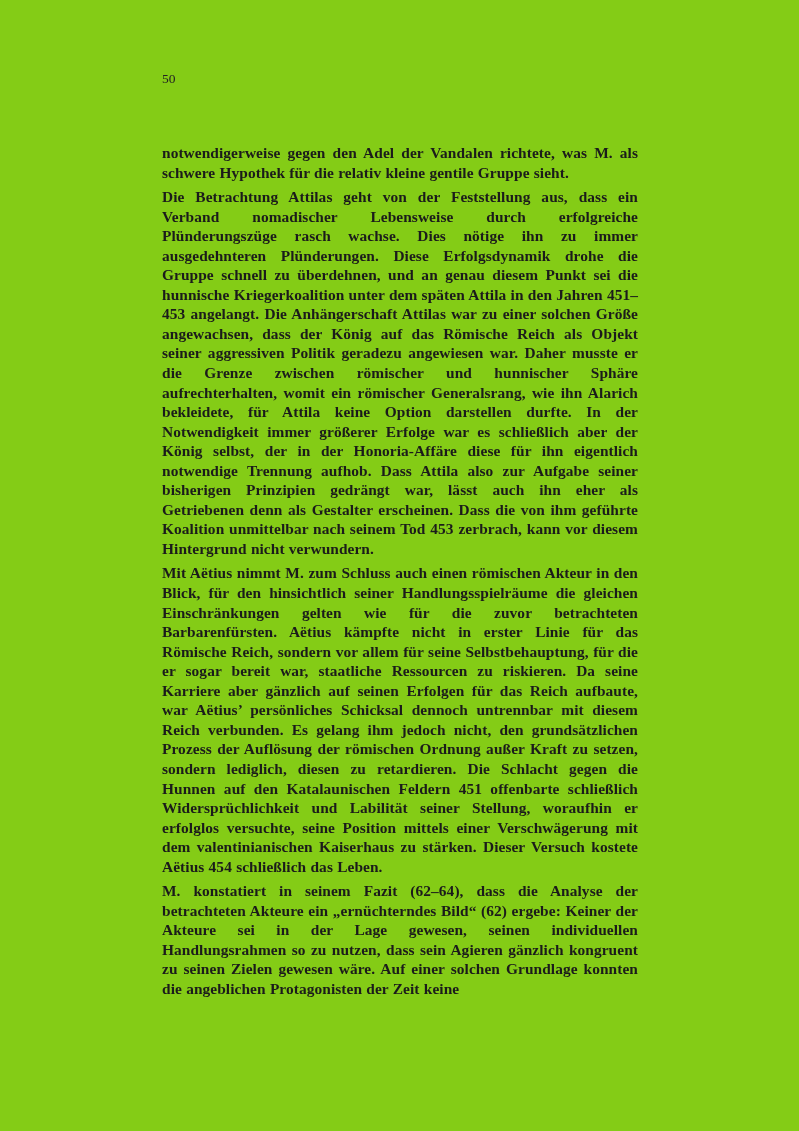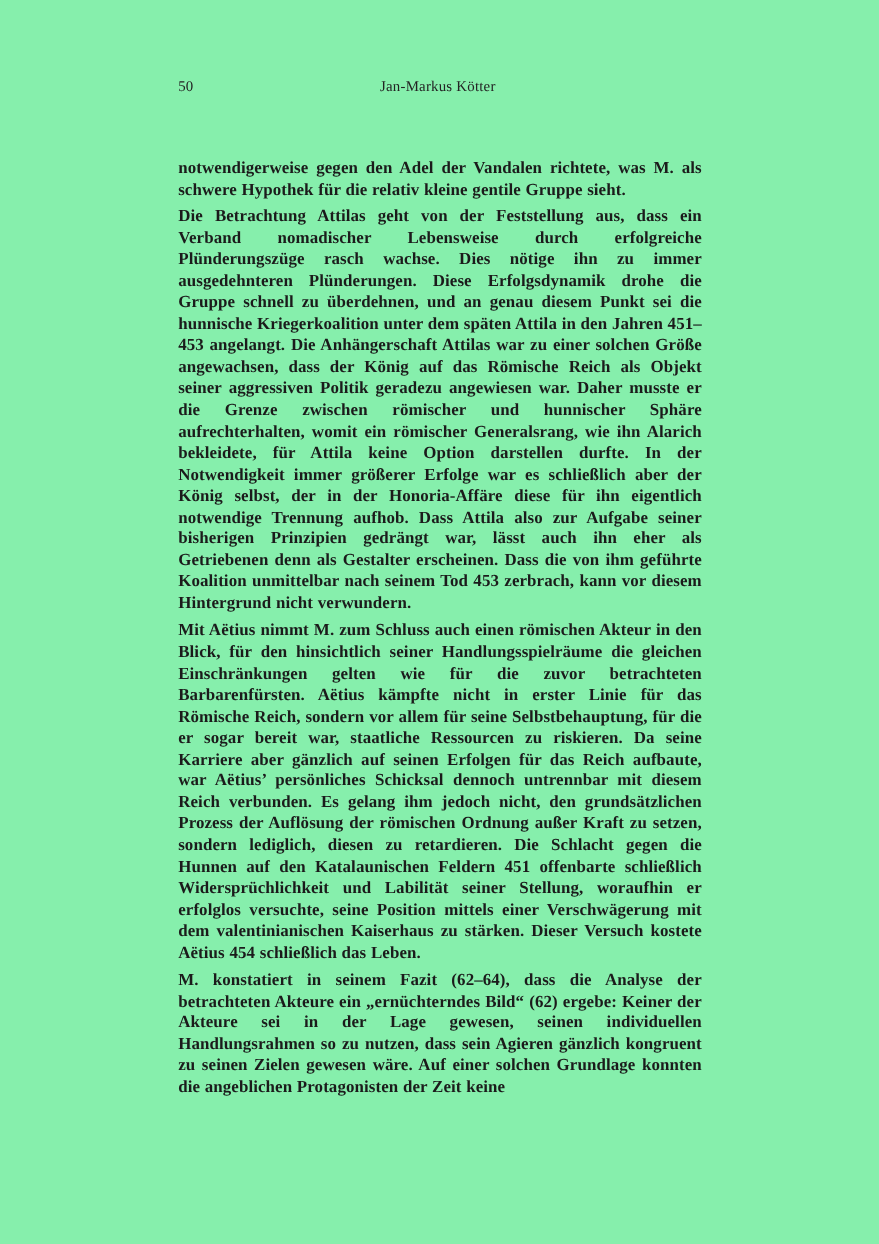--- a/index.html
+++ b/index.html
@@ -5,21 +5,21 @@
   html, body {
     margin: 0;
     padding: 0;
     background: #ffffff;
   }
 
   .page {
     position: relative;
     width: 799px;
     height: 1131px;
-    background: #86efac;
+    background: #84cc16;
     overflow: hidden;
     font-family: "Liberation Serif", "DejaVu Serif", serif;
     color: #1b1b1b;
     -webkit-font-smoothing: antialiased;
   }
 
   
   .page-header {
     position: absolute;
     top: 70px;
@@ -79,21 +79,20 @@
 
   
 </style>
 </head>
 <body>
 
 <div class="page">
 
   <div class="page-header">
     <div class="folio">50</div>
-    <div class="running-head">Jan-Markus Kötter</div>
   </div>
 
   <div class="text-block">
     <p class="para">notwendigerweise gegen den Adel der Vandalen richtete, was M. als schwere Hypothek für die relativ kleine gentile Gruppe sieht.</p>
     <p class="para">Die Betrachtung Attilas geht von der Feststellung aus, dass ein Verband nomadischer Lebensweise durch erfolgreiche Plünderungszüge rasch wachse. Dies nötige ihn zu immer ausgedehnteren Plünderungen. Diese Erfolgsdynamik drohe die Gruppe schnell zu überdehnen, und an genau diesem Punkt sei die hunnische Kriegerkoalition unter dem späten Attila in den Jahren 451–453 angelangt. Die Anhängerschaft Attilas war zu einer solchen Größe angewachsen, dass der König auf das Römische Reich als Objekt seiner aggressiven Politik geradezu angewiesen war. Daher musste er die Grenze zwischen römischer und hunnischer Sphäre aufrechterhalten, womit ein römischer Generalsrang, wie ihn Alarich bekleidete, für Attila keine Option darstellen durfte. In der Notwendigkeit immer größerer Erfolge war es schließlich aber der König selbst, der in der Honoria-Affäre diese für ihn eigentlich notwendige Trennung aufhob. Dass Attila also zur Aufgabe seiner bisherigen Prinzipien gedrängt war, lässt auch ihn eher als Getriebenen denn als Gestalter erscheinen. Dass die von ihm geführte Koalition unmittelbar nach seinem Tod 453 zerbrach, kann vor diesem Hintergrund nicht verwundern.</p>
     <p class="para">Mit Aëtius nimmt M. zum Schluss auch einen römischen Akteur in den Blick, für den hinsichtlich seiner Handlungsspielräume die gleichen Einschränkungen gelten wie für die zuvor betrachteten Barbarenfürsten. Aëtius kämpfte nicht in erster Linie für das Römische Reich, sondern vor allem für seine Selbstbehauptung, für die er sogar bereit war, staatliche Ressourcen zu riskieren. Da seine Karriere aber gänzlich auf seinen Erfolgen für das Reich aufbaute, war Aëtius’ persönliches Schicksal dennoch untrennbar mit diesem Reich verbunden. Es gelang ihm jedoch nicht, den grundsätzlichen Prozess der Auflösung der römischen Ordnung außer Kraft zu setzen, sondern lediglich, diesen zu retardieren. Die Schlacht gegen die Hunnen auf den Katalaunischen Feldern 451 offenbarte schließlich Widersprüchlichkeit und Labilität seiner Stellung, woraufhin er erfolglos versuchte, seine Position mittels einer Verschwägerung mit dem valentinianischen Kaiserhaus zu stärken. Dieser Versuch kostete Aëtius 454 schließlich das Leben.</p>
     <p class="para">M. konstatiert in seinem Fazit (62–64), dass die Analyse der betrachteten Akteure ein „ernüchterndes Bild“ (62) ergebe: Keiner der Akteure sei in der Lage gewesen, seinen individuellen Handlungsrahmen so zu nutzen, dass sein Agieren gänzlich kongruent zu seinen Zielen gewesen wäre. Auf einer solchen Grundlage konnten die angeblichen Protagonisten der Zeit keine</p>
   </div>
 
 </div>

